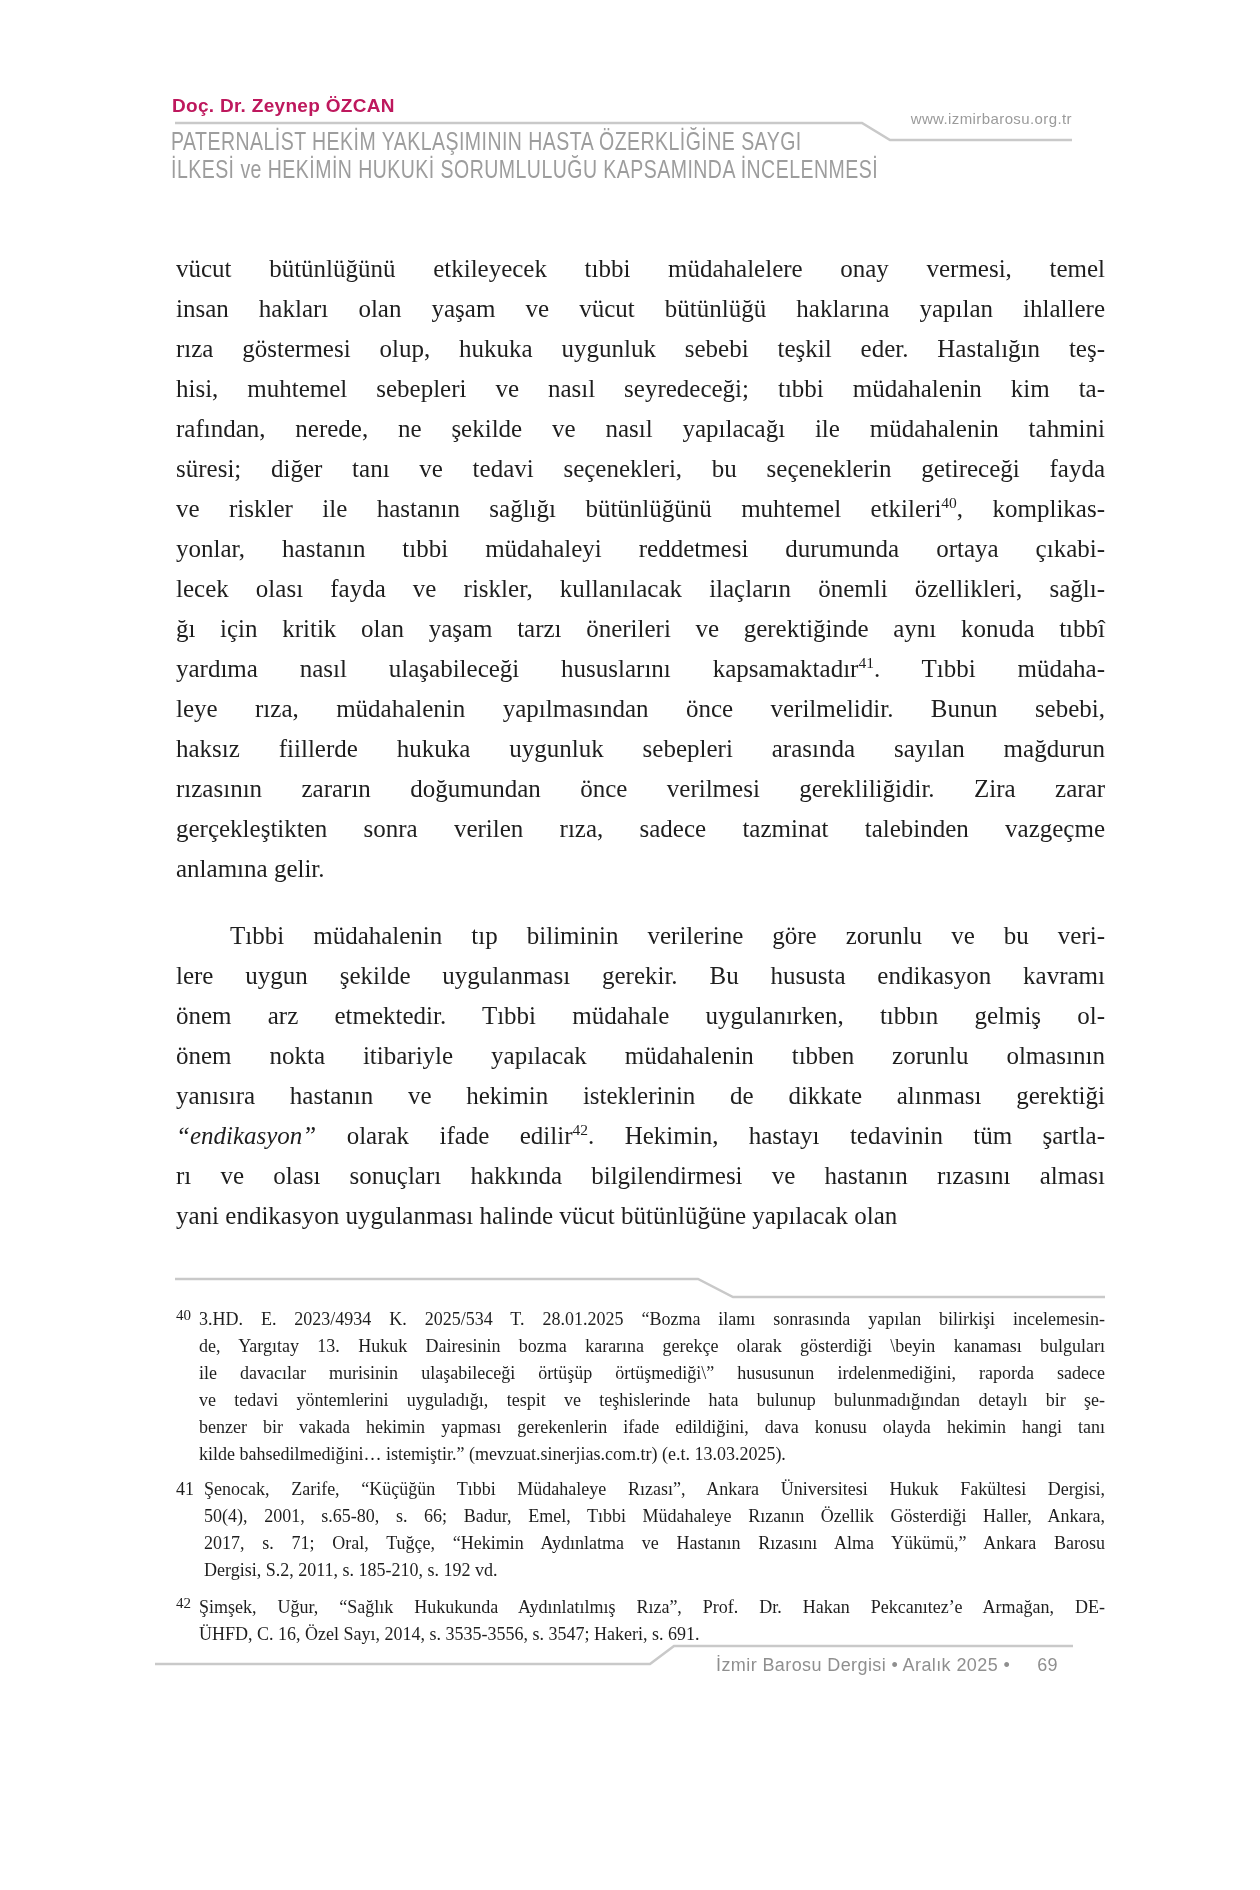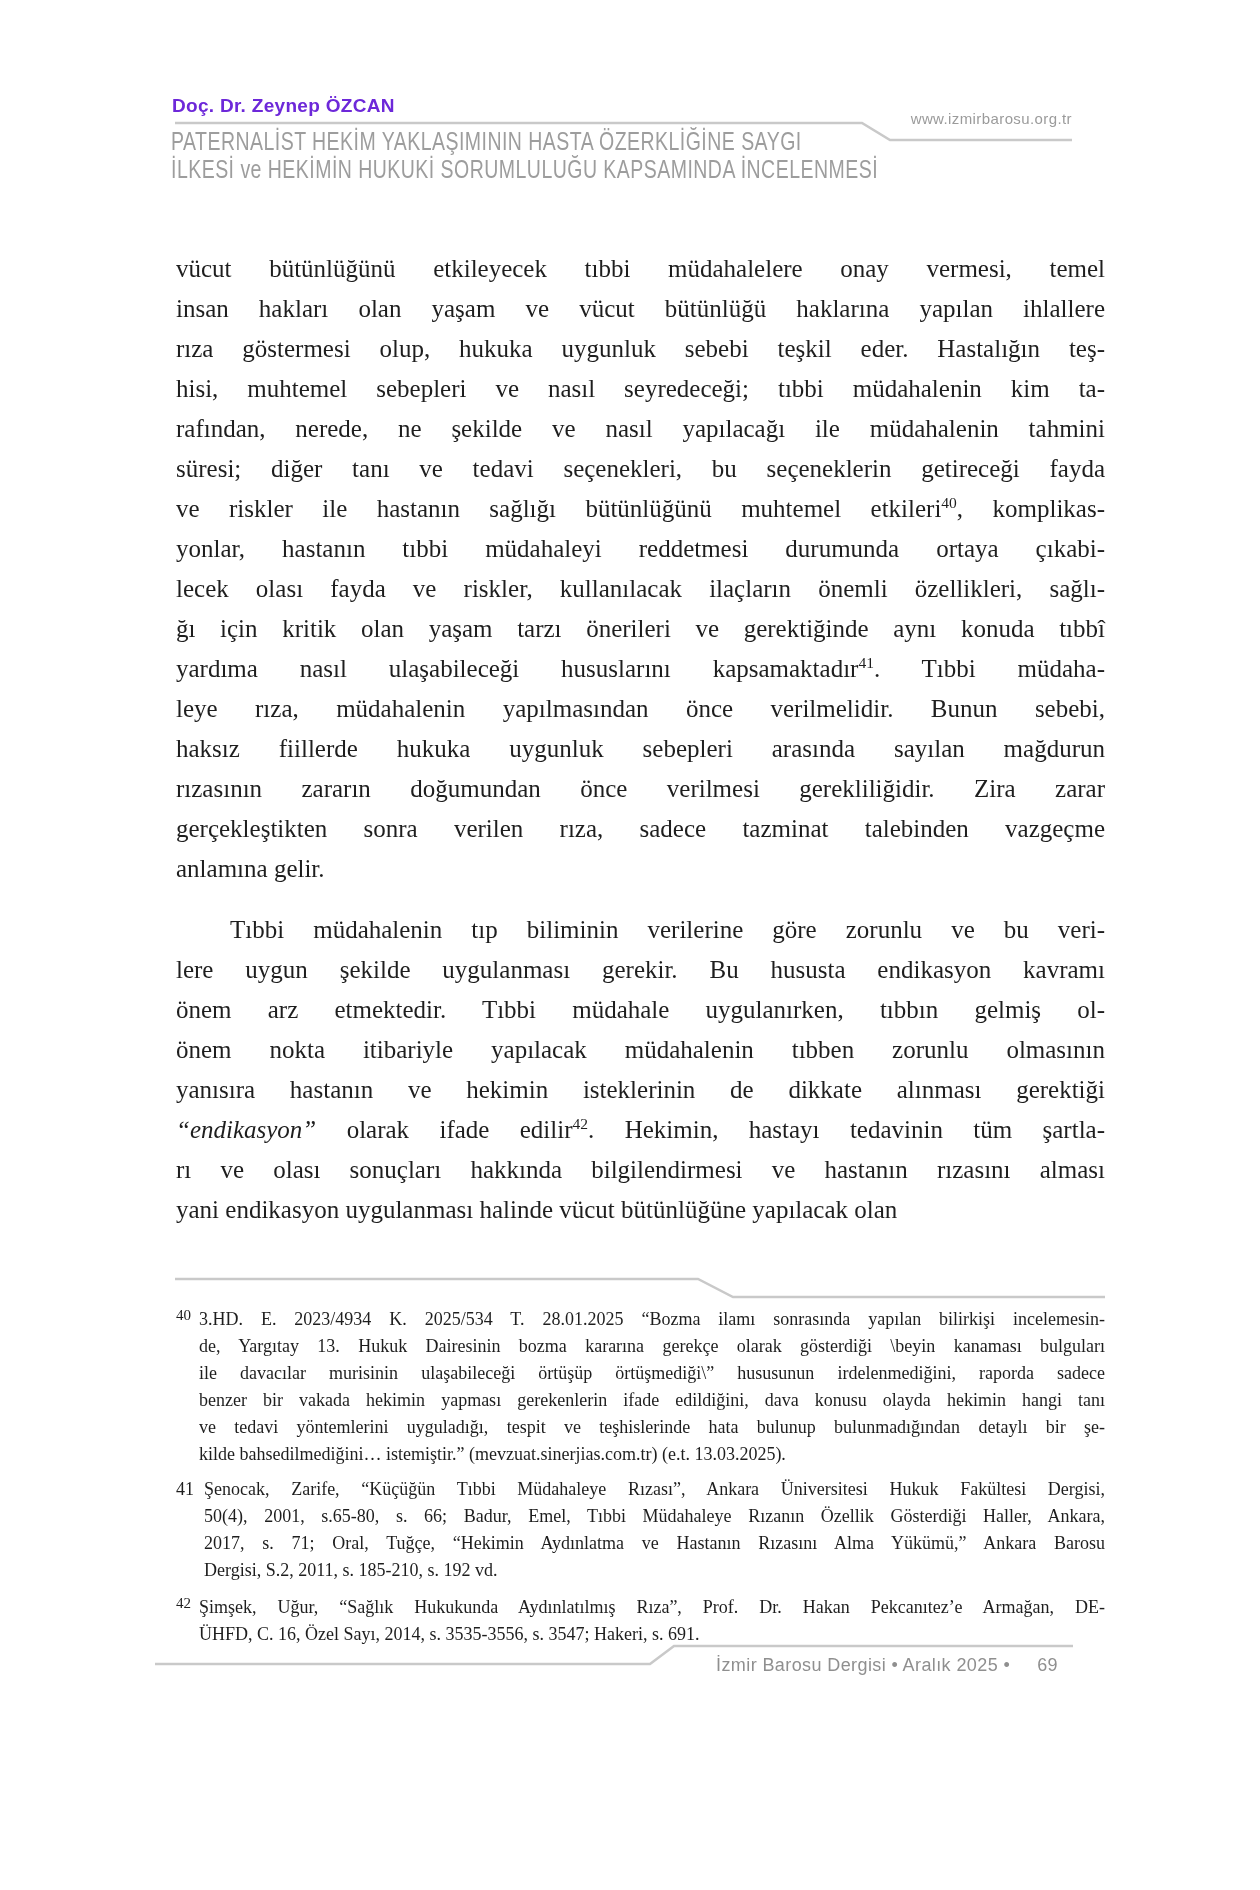--- a/index.html
+++ b/index.html
@@ -12,21 +12,21 @@
     color:#1e1e1e;
   }
   .rules{position:absolute;left:0;top:0;z-index:1;}
   .rules polyline{fill:none;stroke:#c9c9c9;stroke-width:2.5;}
 
   
   .author{
     position:absolute;left:172px;top:95px;
     font-family:"Liberation Sans","DejaVu Sans",sans-serif;
     font-size:19px;font-weight:700;letter-spacing:.3px;
-    color:#6d28d9;white-space:nowrap;z-index:2;
+    color:#be185d;white-space:nowrap;z-index:2;
   }
   .website{
     position:absolute;right:188px;top:110px;
     font-family:"Liberation Sans","DejaVu Sans",sans-serif;
     font-size:15px;letter-spacing:.4px;color:#9b9b9b;
     white-space:nowrap;z-index:2;
   }
   .title{
     position:absolute;left:171px;top:128px;
     font-family:"Liberation Sans","DejaVu Sans",sans-serif;
@@ -35,21 +35,21 @@
     transform:scaleX(0.78);transform-origin:0 0;z-index:2;
   }
   .title-line{white-space:nowrap;}
 
   
   .body-text{
     position:absolute;left:176px;top:249px;width:929px;
     font-size:25px;line-height:40px;z-index:2;
   }
   .para{margin:0;}
-  .para2{margin-top:21px;}
+  .para2{margin-top:27px;}
   .para2 .line:first-child{text-indent:54px;}
   .line{text-align:justify;text-align-last:justify;}
   .line.last{text-align-last:left;}
   .sup{font-size:.62em;vertical-align:super;line-height:0;}
   .it{font-style:italic;}
 
   
   .footnotes{
     position:absolute;left:176px;top:1306px;width:929px;
     font-size:18px;line-height:27px;z-index:2;
@@ -121,22 +121,22 @@
   </div>
 
   <div class="footnotes">
 
     <div class="footnote fn40">
       <span class="fn-num raised">40</span>
       <div>
           <div class="line"><span>3.HD. E. 2023/4934 K. 2025/534 T. 28.01.2025 “Bozma ilamı sonrasında yapılan bilirkişi incelemesin-</span></div>
           <div class="line"><span>de, Yargıtay 13. Hukuk Dairesinin bozma kararına gerekçe olarak gösterdiği \beyin kanaması bulguları</span></div>
           <div class="line"><span>ile davacılar murisinin ulaşabileceği örtüşüp örtüşmediği\” hususunun irdelenmediğini, raporda sadece</span></div>
+          <div class="line"><span>ve tedavi yöntemlerini uyguladığı, tespit ve teşhislerinde hata bulunup bulunmadığından detaylı bir şe-</span></div>
           <div class="line"><span>benzer bir vakada hekimin yapması gerekenlerin ifade edildiğini, dava konusu olayda hekimin hangi tanı</span></div>
-          <div class="line"><span>ve tedavi yöntemlerini uyguladığı, tespit ve teşhislerinde hata bulunup bulunmadığından detaylı bir şe-</span></div>
           <div class="line last"><span>kilde bahsedilmediğini… istemiştir.” (mevzuat.sinerjias.com.tr) (e.t. 13.03.2025).</span></div>
         </div>
     </div>
 
     <div class="footnote fn41">
       <span class="fn-num">41</span>
       <div>
           <div class="line"><span>Şenocak, Zarife, “Küçüğün Tıbbi Müdahaleye Rızası”, Ankara Üniversitesi Hukuk Fakültesi Dergisi,</span></div>
           <div class="line"><span>50(4), 2001, s.65-80, s. 66; Badur, Emel, Tıbbi Müdahaleye Rızanın Özellik Gösterdiği Haller, Ankara,</span></div>
           <div class="line"><span>2017, s. 71; Oral, Tuğçe, “Hekimin Aydınlatma ve Hastanın Rızasını Alma Yükümü,” Ankara Barosu</span></div>

